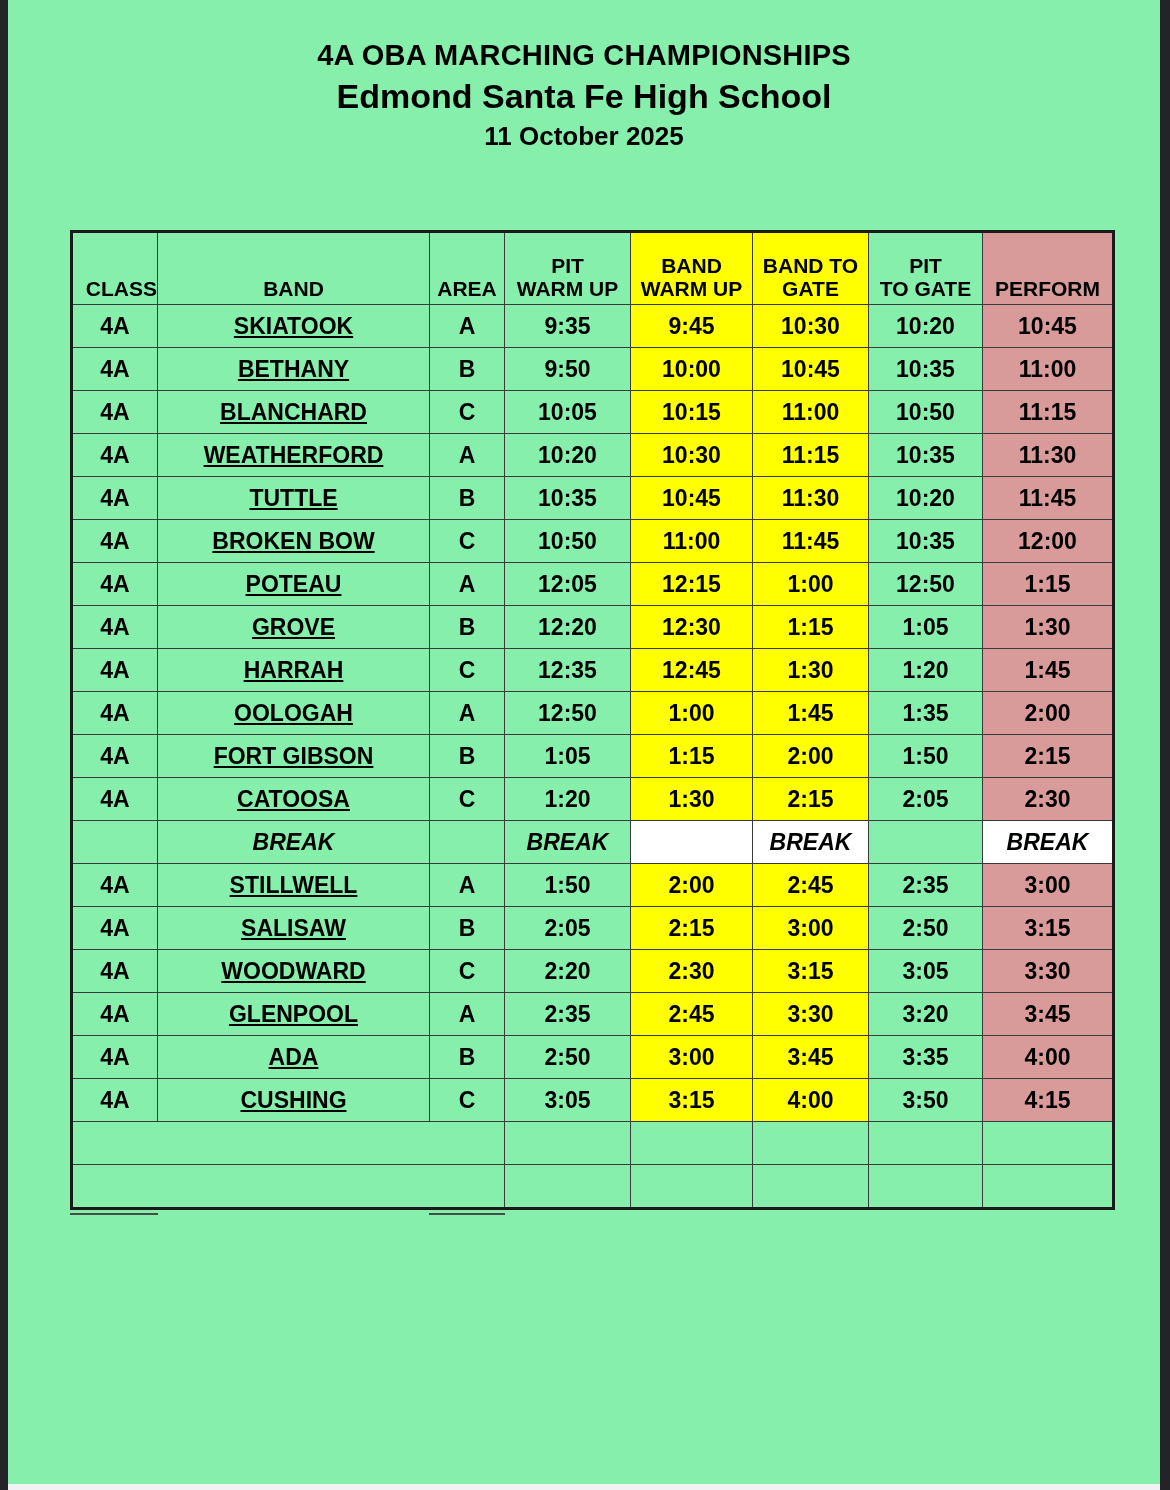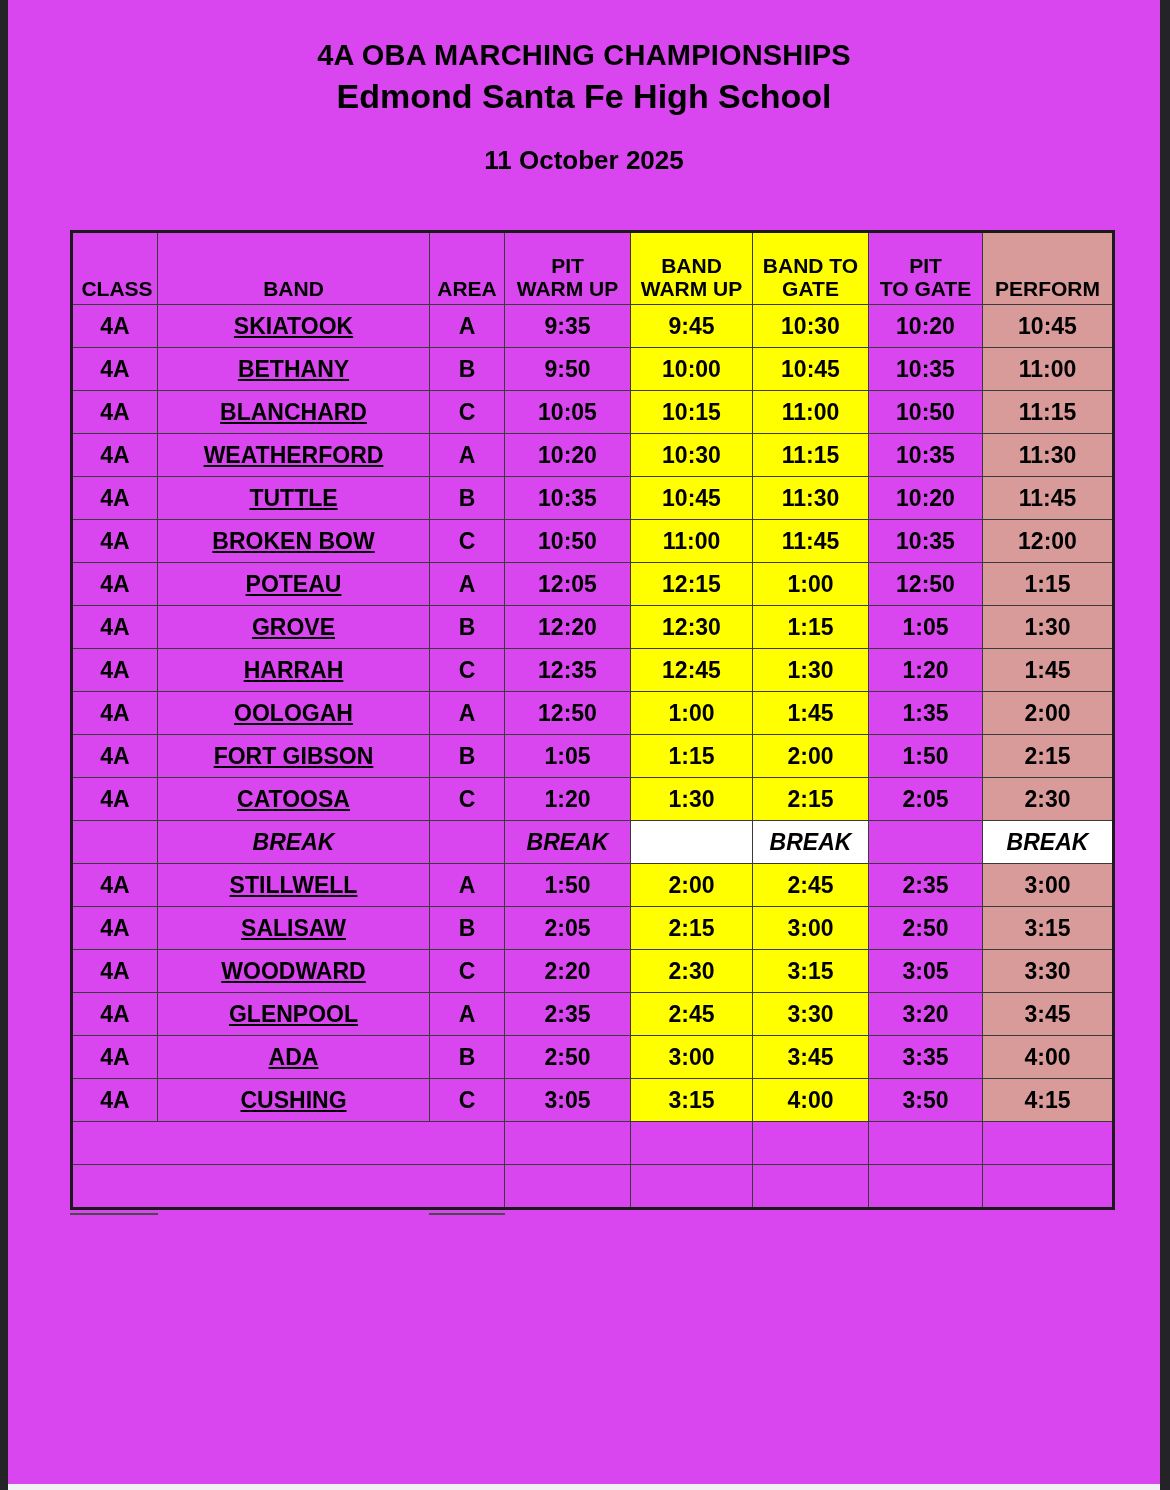--- a/index.html
+++ b/index.html
@@ -12,21 +12,21 @@
     height: 1490px;
     font-family: "Liberation Sans", sans-serif;
     overflow: hidden;
   }
   .page {
     position: absolute;
     left: 8px;
     top: 0;
     width: 1152px;
     height: 1484px;
-    background: #d946ef;
+    background: #86efac;
     box-sizing: border-box;
   }
   .page-edge-bottom {
     position: absolute;
     left: 8px;
     top: 1484px;
     width: 1152px;
     height: 6px;
     background: #f2f2f4;
   }
@@ -50,21 +50,20 @@
     font-size: 34px;
     font-weight: bold;
     color: #000;
     line-height: 1.32;
   }
   .title-line-3 {
     font-size: 26px;
     font-weight: bold;
     color: #000;
     line-height: 1.32;
-    margin-top: 24px;
   }
 
   
   .sched-wrap {
     position: absolute;
     left: 62px;
     top: 230px;
     width: 1042px;
   }
   table.sched {
@@ -99,21 +98,21 @@
   
   tr.hdr td {
     height: 68px;
     vertical-align: bottom;
     font-size: 21px;
     font-weight: bold;
     line-height: 1.12;
     padding-bottom: 3px;
   }
   tr.hdr td.hdr-class {
-    text-align: center;
+    text-align: right;
     padding-left: 4px;
   }
   .hdr-stack {
     display: block;
   }
   .hdr-top {
     display: block;
   }
 
   

